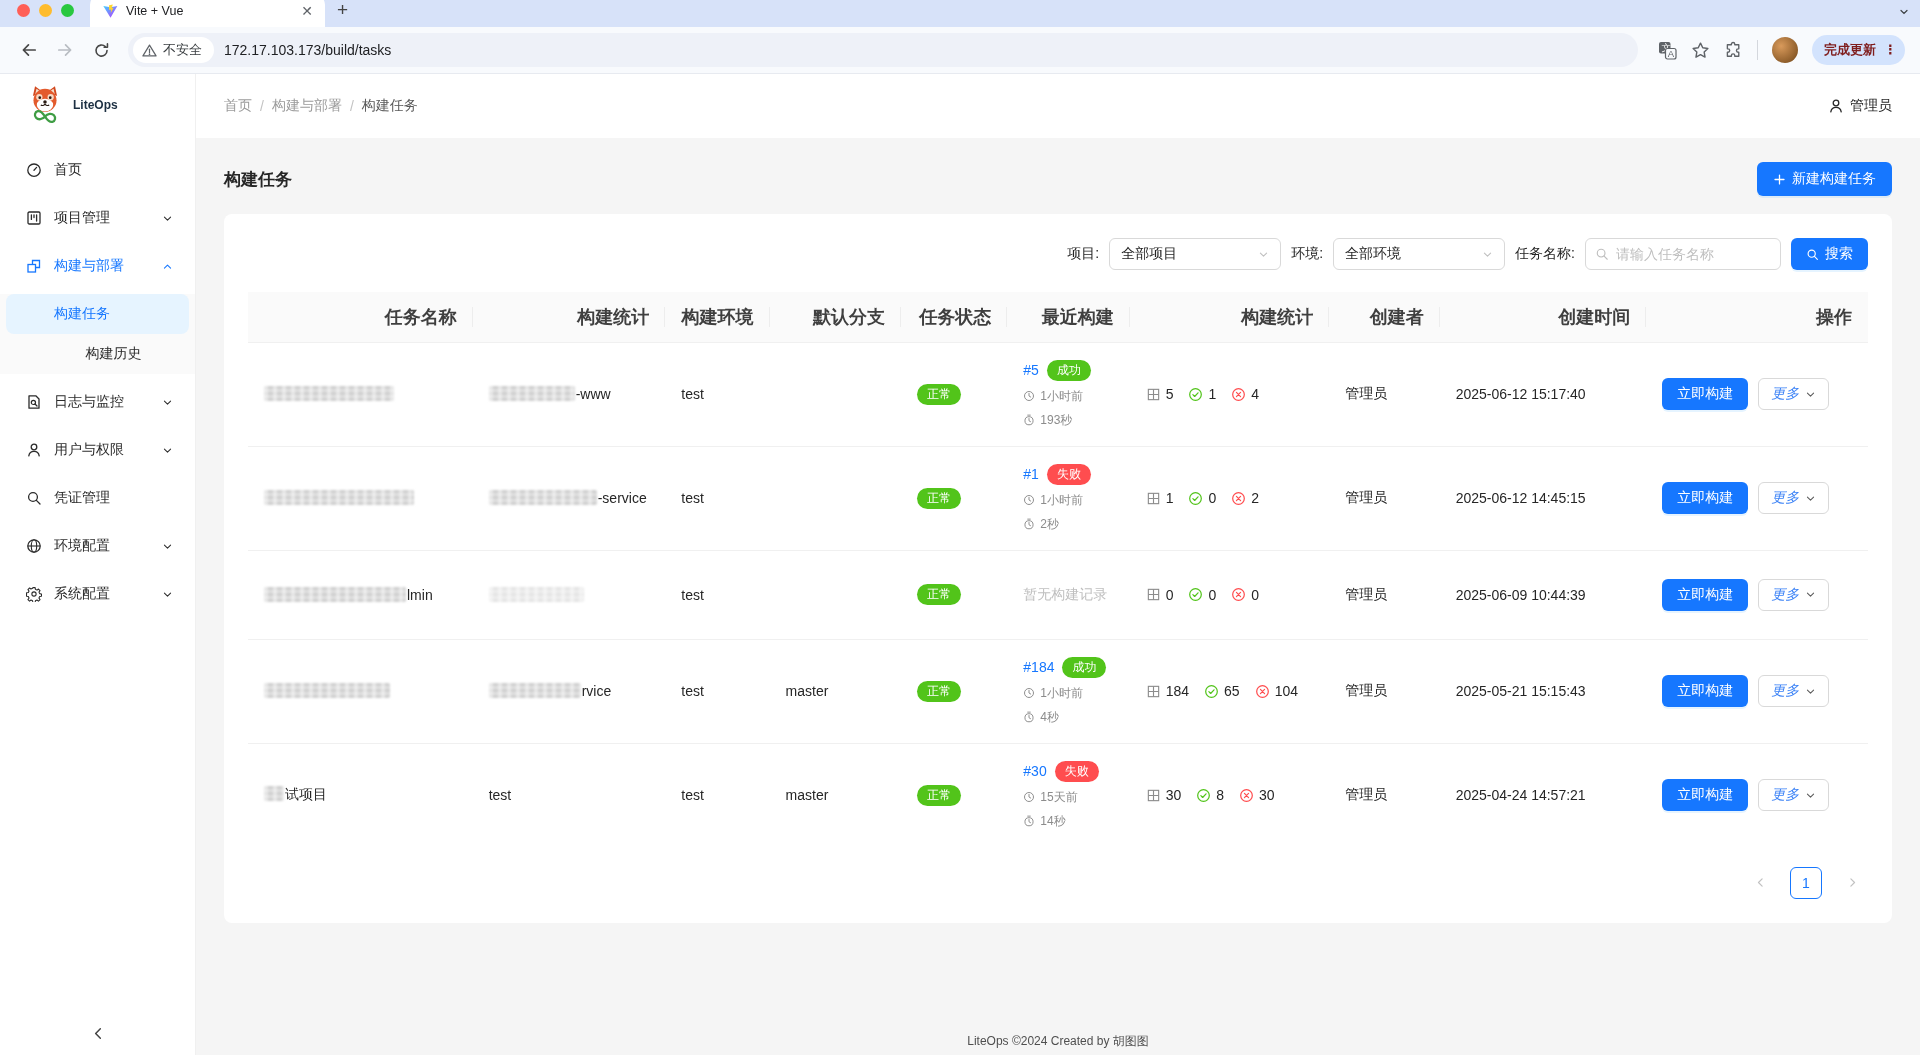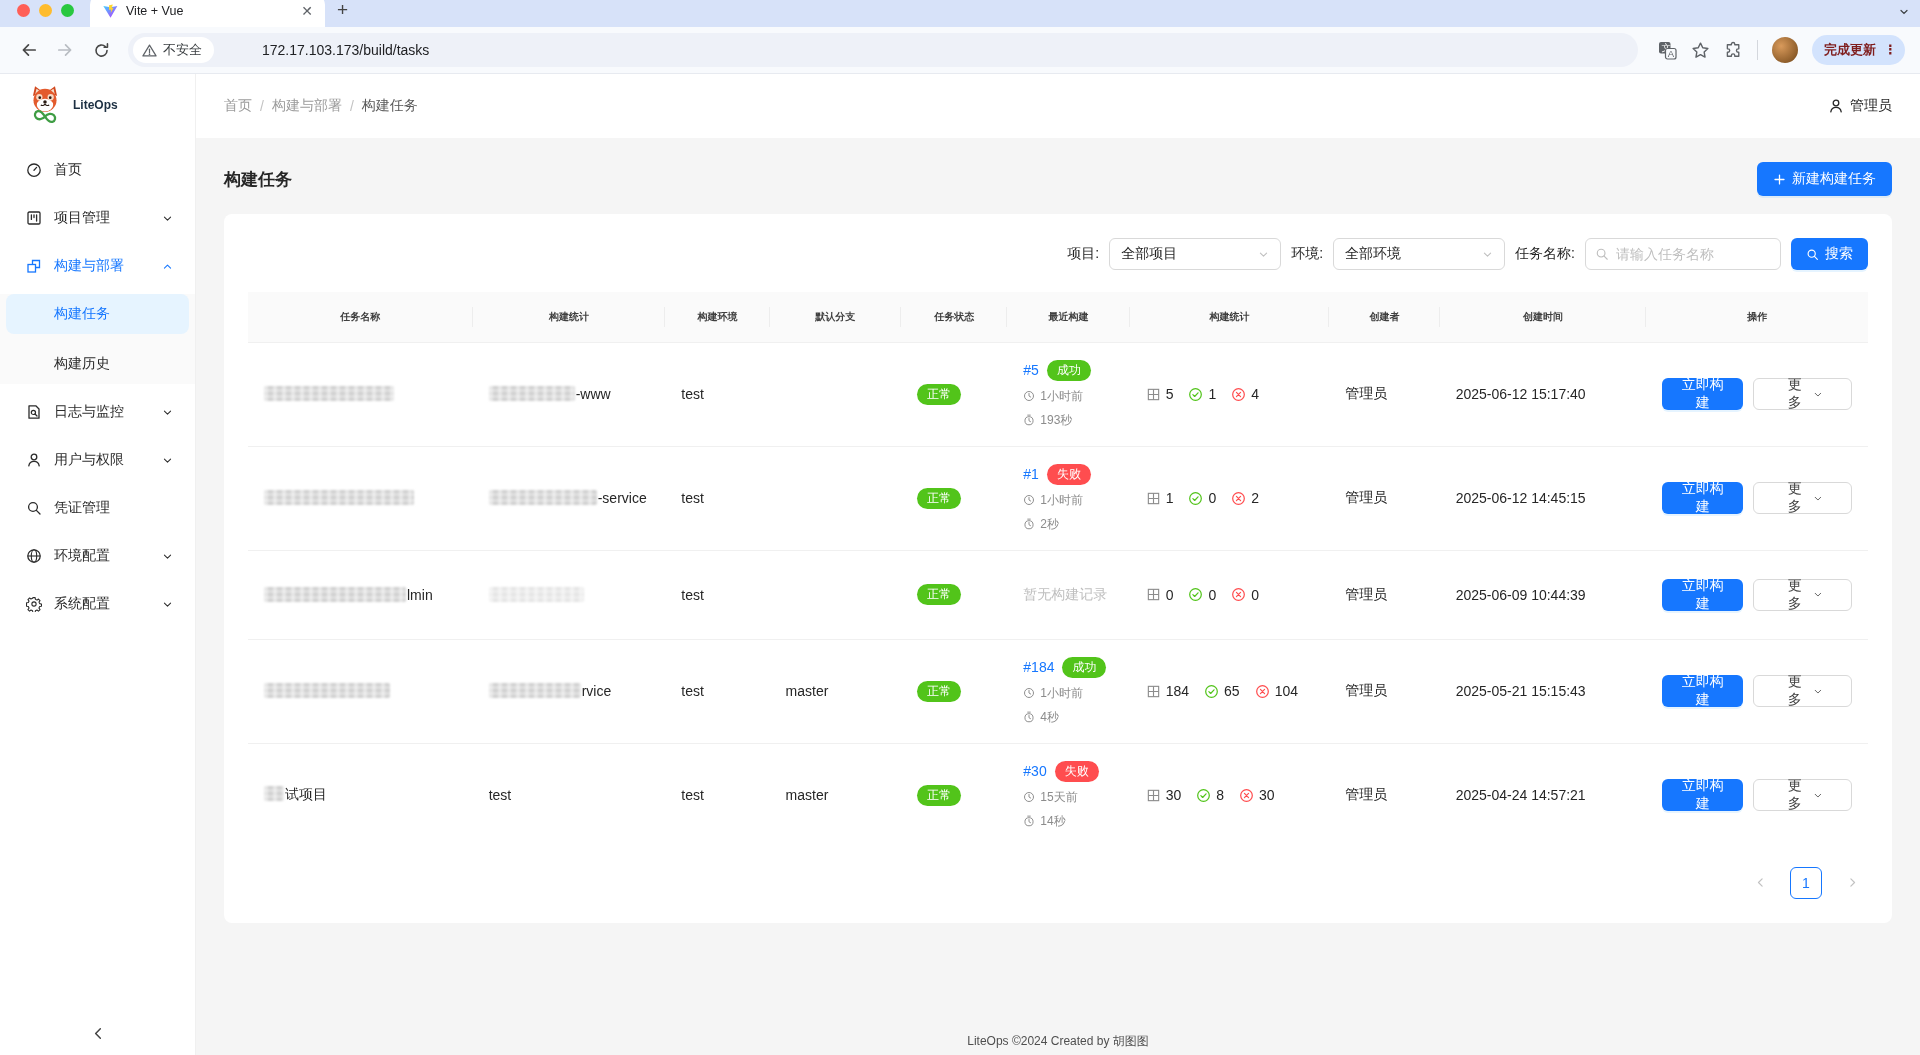--- a/index.html
+++ b/index.html
@@ -14,21 +14,21 @@
   .tl-dot { width:13px; height:13px; border-radius:50%; }
   .tl-red{background:#ff5f57}.tl-yellow{background:#febc2e}.tl-green{background:#28c840}
   .tab { width:235px; height:33px; background:#fff; border-radius:11px 11px 0 0; margin-left:16px;
     display:flex; align-items:center; padding:0 10px 0 12px; gap:8px; }
   .tab-title { font-size:12.5px; color:#202124; flex:1; white-space:nowrap; overflow:hidden; }
   .tab-close { color:#5f6368; font-size:14px; line-height:1; padding:2px; }
   .newtab { color:#444; font-size:19px; margin:0 0 8px 12px; line-height:1; }
   .tabstrip-chevron { position:absolute; right:10px; top:6px; }
   .toolbar { height:47px; background:#f8fafd; border-bottom:1px solid #e7eaf0; display:flex; align-items:center; padding:0 14px; gap:6px; flex:0 0 auto; }
   .nav-ico { width:30px; height:30px; display:flex; align-items:center; justify-content:center; border-radius:50%; }
-  .omnibox { height:34px; background:#eef1f8; border-radius:17px; flex:1; display:flex; align-items:center; padding:0 14px 0 5px; margin:0 6px; max-width:1510px;gap:38px; }
+  .omnibox { height:34px; background:#eef1f8; border-radius:17px; flex:1; display:flex; align-items:center; padding:0 14px 0 5px; margin:0 6px; max-width:1510px; }
   .sec-chip { background:#fff; border-radius:13px; height:26px; display:flex; align-items:center; gap:6px; padding:0 12px 0 9px; color:#3c4043; font-size:13px; }
   .url { margin-left:10px; font-size:14px; color:#202124; }
   .tb-right { display:flex; align-items:center; gap:14px; margin-left:8px; }
   .tb-divider { width:1px; height:20px; background:#d4d7dd; }
   .avatar { width:26px; height:26px; border-radius:50%; background:radial-gradient(circle at 35% 35%, #d99a5b, #8a5a28 75%); }
   .update-pill { height:30px; background:#d3e3fd; border-radius:15px; display:flex; align-items:center; gap:8px; padding:0 8px 0 12px; }
   .update-pill span { color:#7f1d1d; font-size:13px; font-weight:bold; }
   .kebab { color:#3c4043; font-size:13px; letter-spacing:0; line-height:4px; font-weight:bold; }
 
   
@@ -36,53 +36,53 @@
   .sidebar { width:196px; background:#fff; border-right:1px solid #f0f0f0; position:relative; flex:0 0 auto; }
   .logo-row { height:62px; display:flex; align-items:center; gap:7px; padding-left:24px; }
   .logo-text { font-size:12px; font-weight:bold; color:#1d3043; }
   .menu { padding-top:14px; }
   .menu-item { height:40px; margin:0 6px 8px; border-radius:8px; display:flex; align-items:center; gap:12px;
     padding:0 16px 0 20px; font-size:14px; color:#2b2b2b; position:relative; cursor:pointer; }
   .menu-item .mi-label { flex:1; }
   .menu-item.active-parent { color:#1677ff; }
   .submenu { background:#fafafa; padding:0; margin-bottom:8px; }
   .submenu .menu-item { margin:0 6px; border-radius:8px; padding-left:48px; height:40px; }
-  .submenu .menu-item + .menu-item { margin-top:10px; }
+  .submenu .menu-item + .menu-item { margin-top:0;text-align:center; }
   .submenu .menu-item.selected { background:#e6f4ff; color:#1677ff; }
   .collapse-btn { position:absolute; bottom:14px; left:50%; transform:translateX(-50%); }
 
   .main { flex:1; display:flex; flex-direction:column; min-width:0; }
   .main-header { height:64px; background:#fff; display:flex; align-items:center; justify-content:space-between; padding:0 28px; flex:0 0 auto; }
   .breadcrumb { display:flex; align-items:center; gap:8px; font-size:14px; color:#9b9b9b; }
   .breadcrumb .sep { color:#c3c3c3; }
   .breadcrumb .last { color:#595959; }
   .hdr-user { display:flex; align-items:center; gap:6px; font-size:14px; color:#262626; }
 
   .content { flex:1; padding:22px 28px 0; overflow:hidden; }
   .title-row { display:flex; align-items:center; justify-content:space-between; margin:2px 0 18px; }
   .page-title { font-size:17px; color:#262626; font-weight:bold; }
   .btn { border:none; display:inline-flex; align-items:center; justify-content:center; gap:6px; border-radius:6px;
     font-size:14px; cursor:pointer; font-family:inherit; }
   .btn-primary { background:#1677ff; color:#fff; height:34px; padding:0 16px; box-shadow:0 2px 0 rgba(5,145,255,.1); }
-  .btn-default { background:#fff; color:#404040; height:32px; padding:0 28px; border:1px solid #d9d9d9; }
+  .btn-default { background:#fff; color:#3b82f6; height:32px; padding:0 12px; border:1px solid #d9d9d9;font-style:italic; }
 
   .card { background:#fff; border-radius:8px; padding:24px; }
   .filters { display:flex; justify-content:flex-end; align-items:center; gap:10px; margin-bottom:22px; }
   .filter-label { font-size:14px; color:#262626; }
   .select { width:172px; height:32px; border:1px solid #d9d9d9; border-radius:6px; background:#fff; display:flex;
     align-items:center; justify-content:space-between; padding:0 11px; font-size:14px; color:#262626; cursor:pointer; }
   .input-wrap { position:relative; }
   .input-wrap .in-ico { position:absolute; left:10px; top:9px; }
   .text-input { width:196px; height:32px; border:1px solid #d9d9d9; border-radius:6px; padding:0 10px 0 30px;
     font-size:14px; color:#262626; font-family:inherit; outline:none; }
   .text-input::placeholder { color:#bfbfbf; }
   .btn-search { height:32px; padding:0 15px; }
 
   table { width:100%; border-collapse:collapse; table-layout:fixed; }
-  thead th { background:#fafafa; height:50px; text-align:center; font-size:10px; font-weight:bold; color:#3f3f3f;
+  thead th { background:#fafafa; height:50px; text-align:right; font-size:18px; font-weight:bold; color:#3f3f3f;
     padding:0 16px; position:relative; }
   thead th:not(:last-child)::after { content:""; position:absolute; right:0; top:15px; width:1px; height:20px; background:#ededed; }
   tbody td { border-top:1px solid #f0f0f0; padding:17px 16px; font-size:14px; color:#262626; vertical-align:middle; }
   tbody tr.compact td { padding:28px 16px; }
   .redact { display:inline-block; height:15px; vertical-align:-2px; border-radius:2px; margin-right:1px;
     background-image:linear-gradient(90deg, rgba(255,255,255,.45) 50%, rgba(0,0,0,0) 50%),
       linear-gradient(0deg, rgba(255,255,255,.35) 50%, rgba(0,0,0,0) 50%), linear-gradient(#cfcfcf,#cfcfcf);
     background-size:9px 100%,100% 6px,100% 100%; filter:blur(1.3px); }
   .redact.light { opacity:.55; }
   .badge { display:inline-block; padding:2px 10px; border-radius:11px; color:#fff; font-size:12px; line-height:17px; white-space:nowrap; }

